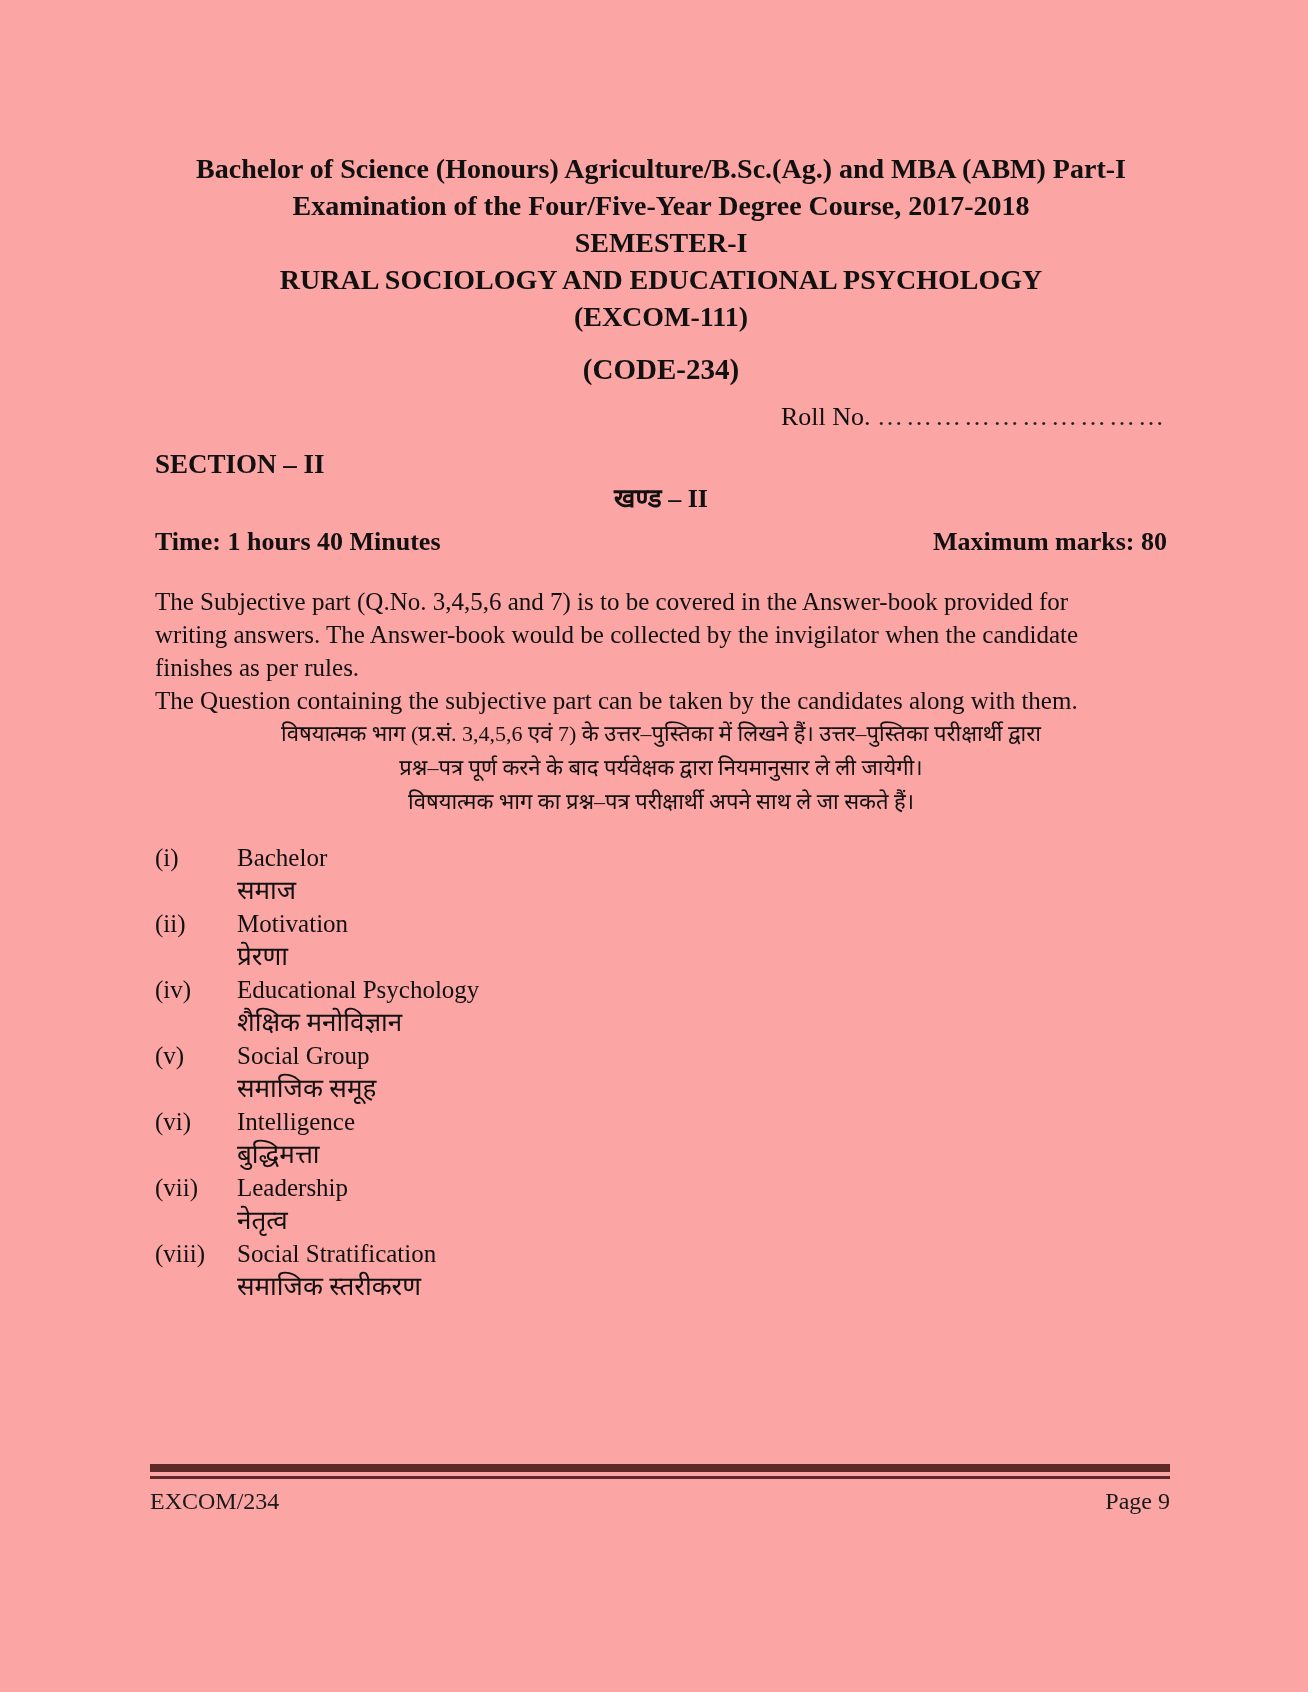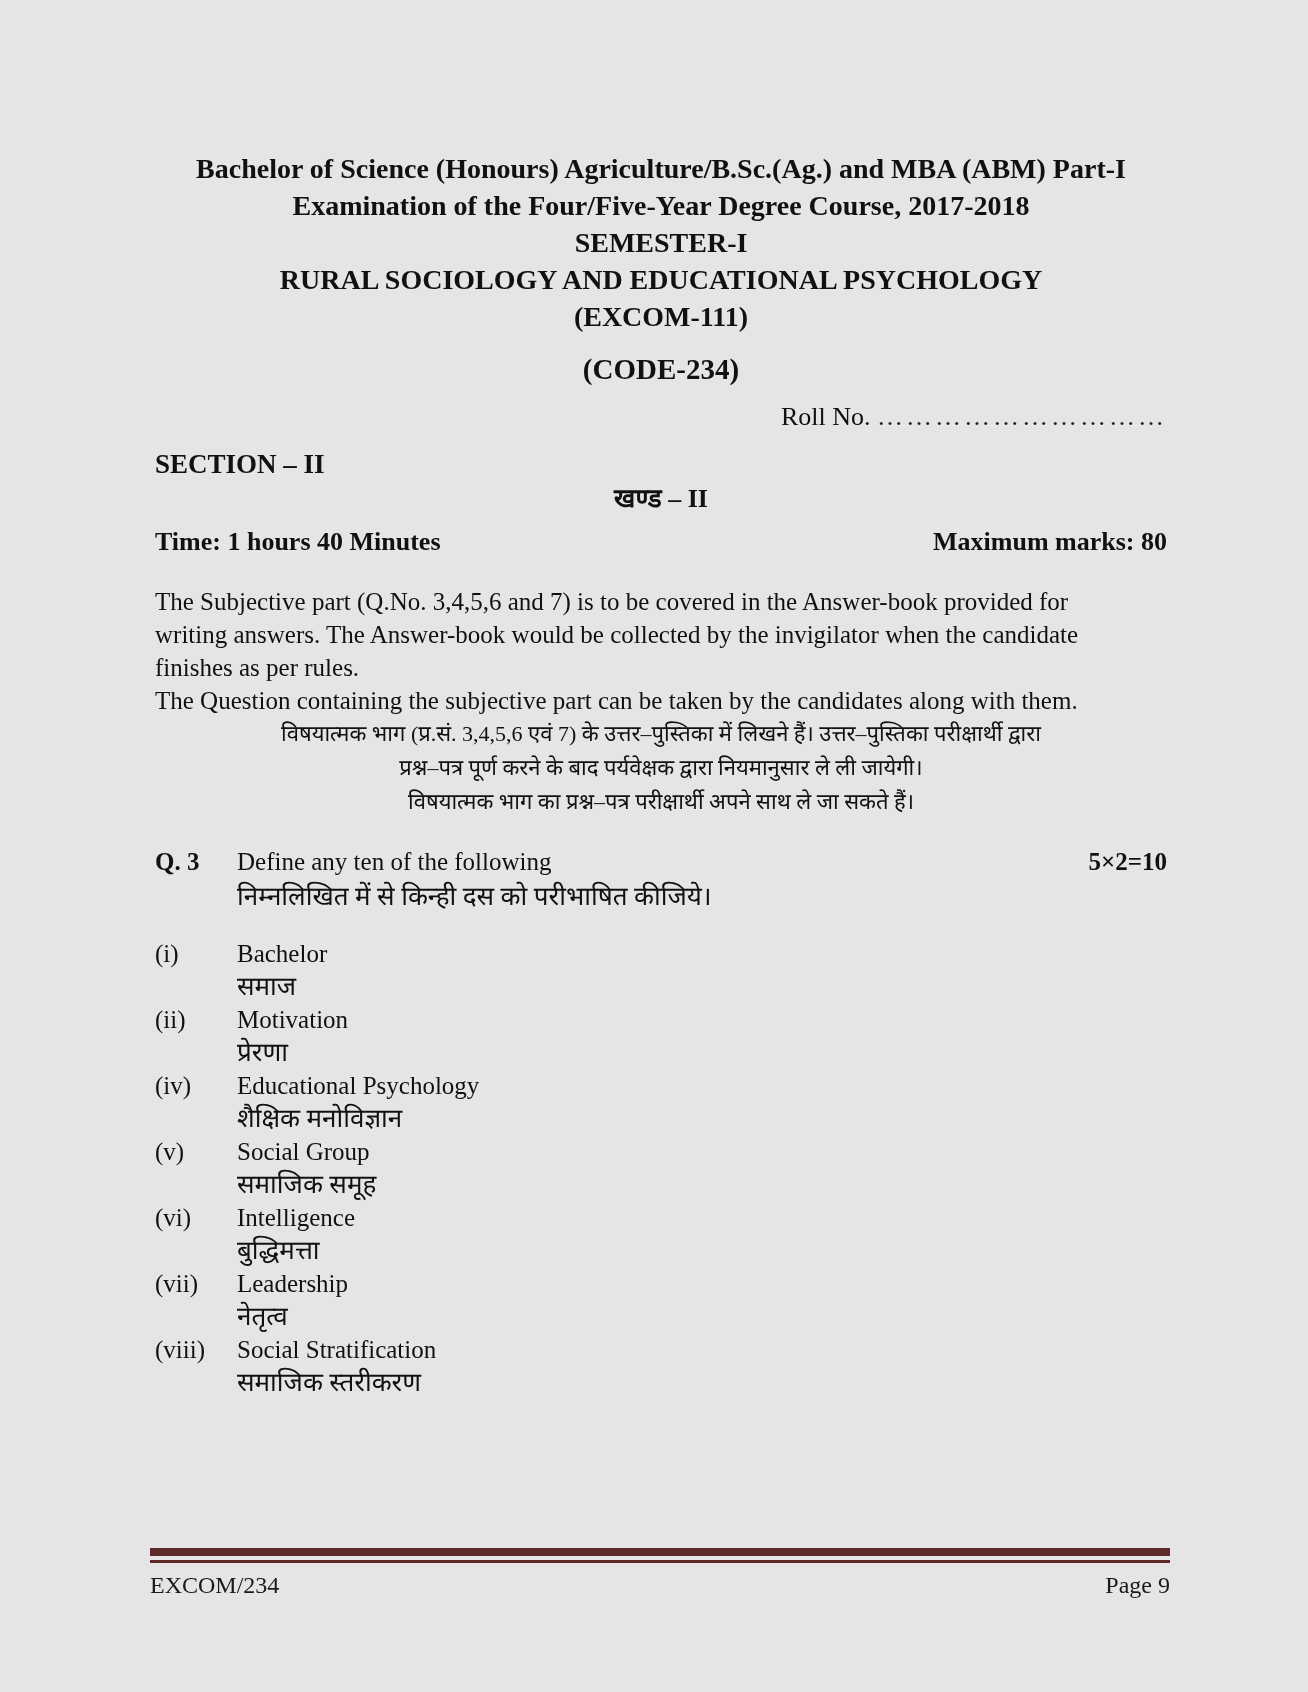--- a/index.html
+++ b/index.html
@@ -5,21 +5,21 @@
   * { margin: 0; padding: 0; box-sizing: border-box; }
   html, body { background: #ffffff; }
   body {
     font-family: "Liberation Serif", "DejaVu Serif", serif;
     color: #111111;
   }
   .page {
     position: relative;
     width: 1308px;
     height: 1692px;
-    background: #e5e5e5;
+    background: #fca5a5;
     overflow: hidden;
   }
   .content {
     position: absolute;
     left: 155px;
     top: 150px;
     width: 1012px;
   }
   
   .title-block { text-align: center; font-weight: bold; }
@@ -71,21 +71,21 @@
   .item { display: flex; }
   .item-num { width: 82px; flex: 0 0 82px; font-size: 25px; line-height: 33px; }
   .item-text { flex: 1 1 auto; }
   .item-en { font-size: 25px; line-height: 33px; }
   .item-hi { font-size: 26px; line-height: 33px; }
   
   .footer {
     position: absolute;
     left: 150px;
     right: 138px;
-    top: 1548px;
+    top: 1464px;
   }
   .rule-thick { height: 8px; background: #5e2a28; }
   .rule-thin { height: 3px; background: #5e2a28; margin-top: 4px; }
   .footer-row {
     display: flex;
     justify-content: space-between;
     margin-top: 6px;
     font-size: 24px;
     line-height: 32px;
     color: #1a1a1a;
@@ -122,28 +122,20 @@
     <div class="instructions">
       <div class="iline">The Subjective part (Q.No. 3,4,5,6 and 7) is to be covered in the Answer-book provided for</div>
       <div class="iline">writing answers. The Answer-book would be collected by the invigilator when the candidate</div>
       <div class="iline">finishes as per rules.</div>
       <div class="iline">The Question containing the subjective part can be taken by the candidates along with them.</div>
       <div class="iline hi">विषयात्मक भाग (प्र.सं. 3,4,5,6 एवं 7) के उत्तर–पुस्तिका में लिखने हैं। उत्तर–पुस्तिका परीक्षार्थी द्वारा</div>
       <div class="iline hi">प्रश्न–पत्र पूर्ण करने के बाद पर्यवेक्षक द्वारा नियमानुसार ले ली जायेगी।</div>
       <div class="iline hi">विषयात्मक भाग का प्रश्न–पत्र परीक्षार्थी अपने साथ ले जा सकते हैं।</div>
     </div>
 
-    <div class="q3-block">
-      <div class="q3-row">
-        <span class="q3-num">Q. 3</span>
-        <span class="q3-text">Define any ten of the following</span>
-        <span class="q3-marks">5×2=10</span>
-      </div>
-      <div class="q3-hi">निम्नलिखित में से किन्ही दस को परीभाषित कीजिये।</div>
-    </div>
 
     <div class="items">
 
       <div class="item">
         <div class="item-num">(i)</div>
         <div class="item-text">
           <div class="item-en">Bachelor</div>
           <div class="item-hi">समाज</div>
         </div>
       </div>

